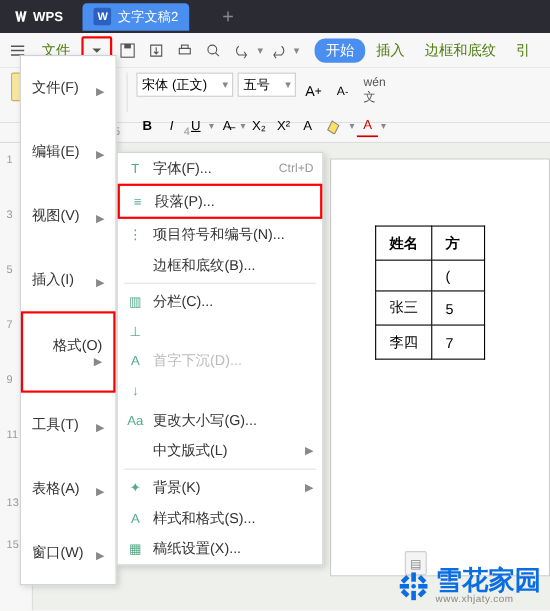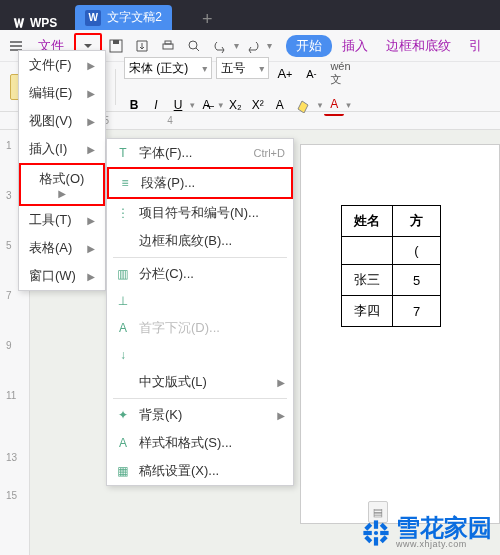--- a/index.html
+++ b/index.html
@@ -1,70 +1,70 @@
 <!DOCTYPE html>
 <html><head>
 <meta charset="utf-8">
 <style>
   * { box-sizing: border-box; margin: 0; padding: 0; font-family: "Microsoft YaHei", sans-serif; }
   body { width: 500px; height: 555px; overflow: hidden; background: #fff; position: relative; }
   
   
-  .titlebar { height: 30px; background: #2b2b34; display: flex; align-items: flex-end; padding: 0 6px; color: #fff; font-size: 12px; }
+  .titlebar { height: 30px; background: #2b2b34; display: flex; align-items: center; padding: 0 6px; color: #fff; font-size: 12px; }
   .wps-logo { display: flex; align-items: center; gap: 4px; font-weight: bold; padding: 0 6px; }
   .wps-logo svg { width: 14px; height: 14px; }
   .tab { background: #4a8ef0; border-radius: 4px 4px 0 0; padding: 4px 10px; margin-left: 12px; display: flex; align-items: center; gap: 6px; color: #fff; }
   .tab-icon { width: 16px; height: 16px; background: #2b5fc0; border-radius: 2px; display: flex; align-items: center; justify-content: center; font-weight: bold; font-size: 10px; }
   .tab-plus { margin-left: 30px; color: #888; font-size: 18px; }
   
   
   .toolbar-row { height: 32px; background: #f7f7f8; border-bottom: 1px solid #e6e6e8; display: flex; align-items: center; padding: 0 4px; font-size: 13px; color: #333; gap: 2px; }
   .tb-btn { padding: 3px 4px; display: flex; align-items: center; justify-content: center; border-radius: 2px; min-width: 22px; }
   .tb-btn svg { width: 16px; height: 16px; }
   .red-box { border: 2px solid #ff0000; }
-  .tab-label { padding: 0 8px; color: #a21caf; font-size: 13px; }
+  .tab-label { padding: 0 8px; color: #4d7c0f; font-size: 13px; }
   .tab-label.active { background: #4a8ef0; color: #fff; border-radius: 10px; padding: 2px 10px; }
   
   
-  .ribbon { background: #f7f7f8; border-bottom: 1px solid #ddd; display: flex; align-items: center; padding: 4px; gap: 4px; font-size: 12px; height: 50px; }
+  .ribbon { background: #f7f7f8; border-bottom: 1px solid #ddd; display: flex; padding: 4px; gap: 4px; font-size: 12px; height: 50px; }
   .clip-group { display: flex; flex-direction: column; align-items: center; gap: 2px; padding: 0 6px; }
   .clip-icon { width: 26px; height: 26px; background: #f5e6a3; border: 1px solid #d0b050; border-radius: 2px; }
   .vsep { width: 1px; height: 36px; background: #ddd; margin: 0 4px; }
   .font-sel { height: 22px; border: 1px solid #ccc; background: #fff; padding: 0 4px; font-size: 12px; display: flex; align-items: center; gap: 14px; }
   .ribbon-icons { display: flex; gap: 2px; align-items: center; }
   .ribbon-icons .tb-btn { min-width: 20px; }
   
   
   .ruler { height: 18px; background: #f7f7f8; border-bottom: 1px solid #ddd; display: flex; align-items: center; padding-left: 40px; font-size: 10px; color: #999; gap: 58px; }
   
   
   .main { display: flex; height: 425px; position: relative; }
   .left-ruler { width: 30px; background: #f7f7f8; border-right: 1px solid #ddd; position: relative; }
   .left-ruler .mark { position: absolute; left: 6px; font-size: 10px; color: #999; }
   
   
   .menu1 { position: absolute; top: 50px; left: 18px; width: 88px; background: #fff; border: 1px solid #d0d0d4; box-shadow: 2px 2px 6px rgba(0,0,0,0.15); z-index: 10; }
-  .menu1-item { padding: 5px 10px; font-size: 13px; color: #333; display: flex; align-items: center; justify-content: space-between; }
+  .menu1-item { padding: 20px 10px; font-size: 13px; color: #333; display: flex; align-items: flex-end; justify-content: space-between; }
   .menu1-item .tri { color: #888; font-size: 10px; }
   .menu1-item.highlight { border: 2px solid #ff0000; flex-direction: column; }
   
   .menu2 { position: absolute; top: 138px; left: 106px; width: 188px; background: #fff; border: 1px solid #d0d0d4; box-shadow: 2px 2px 6px rgba(0,0,0,0.15); z-index: 11; }
   .menu2-item { padding: 5px 8px; font-size: 13px; color: #333; display: flex; align-items: center; gap: 8px; }
   .menu2-item .mi-icon { width: 16px; height: 16px; display: flex; align-items: center; justify-content: center; color: #5a8; font-size: 12px; }
   .menu2-item .shortcut { margin-left: auto; color: #999; font-size: 11px; }
   .menu2-item .tri { margin-left: auto; color: #888; font-size: 10px; }
   .menu2-item.highlight { border: 2px solid #ff0000; }
   .menu2-item.disabled { color: #bbb; }
   .menu2-sep { height: 1px; background: #e0e0e0; margin: 2px 6px; }
   
   
   .doc-area { flex: 1; background: #eef0ec; position: relative; display: flex; justify-content: flex-end; overflow: hidden; }
   .page { background: #fff; border: 1px solid #ccc; margin: 14px 0 0 0; padding: 40px 0 0 40px; width: 200px; height: 380px; }
   .tbl { border-collapse: collapse; margin-top: 20px; }
-  .tbl td, .tbl th { border: 1px solid #000; padding: 6px 12px; font-size: 13px; text-align: center; min-width: 48px; }
+  .tbl td, .tbl th { border: 1px solid #000; padding: 6px 12px; font-size: 13px; text-align: left; min-width: 48px; }
   
   
   .watermark { position: absolute; bottom: 6px; right: 8px; display: flex; align-items: center; gap: 6px; z-index: 50; }
   .wm-icon { width: 28px; height: 28px; }
   .wm-text { display: flex; flex-direction: column; line-height: 1; }
   .wm-main { font-size: 24px; font-weight: bold; color: #0a6de0; }
   .wm-sub { font-size: 9px; color: #888; letter-spacing: 0.5px; }
   
   .floater { position: absolute; right: 112px; bottom: 32px; width: 20px; height: 22px; background: #f4f4f4; border: 1px solid #ccc; border-radius: 2px; display: flex; align-items: center; justify-content: center; color: #888; font-size: 11px; }
 </style>
@@ -307,20 +307,24 @@
       <span class="mi-icon">⊥</span>
     </div>
     <div class="menu2-item disabled">
       <span class="mi-icon">A</span>
       <span>首字下沉(D)...</span>
     </div>
     <div class="menu2-item">
       <span class="mi-icon">↓</span>
     </div>
     <div class="menu2-item">
+      <span class="mi-icon">Aa</span>
+      <span>更改大小写(G)...</span>
+    </div>
+    <div class="menu2-item">
       <span class="mi-icon"></span>
       <span>中文版式(L)</span>
       <span class="tri">▶</span>
     </div>
     <div class="menu2-sep"></div>
     <div class="menu2-item">
       <span class="mi-icon">✦</span>
       <span>背景(K)</span>
       <span class="tri">▶</span>
     </div>

